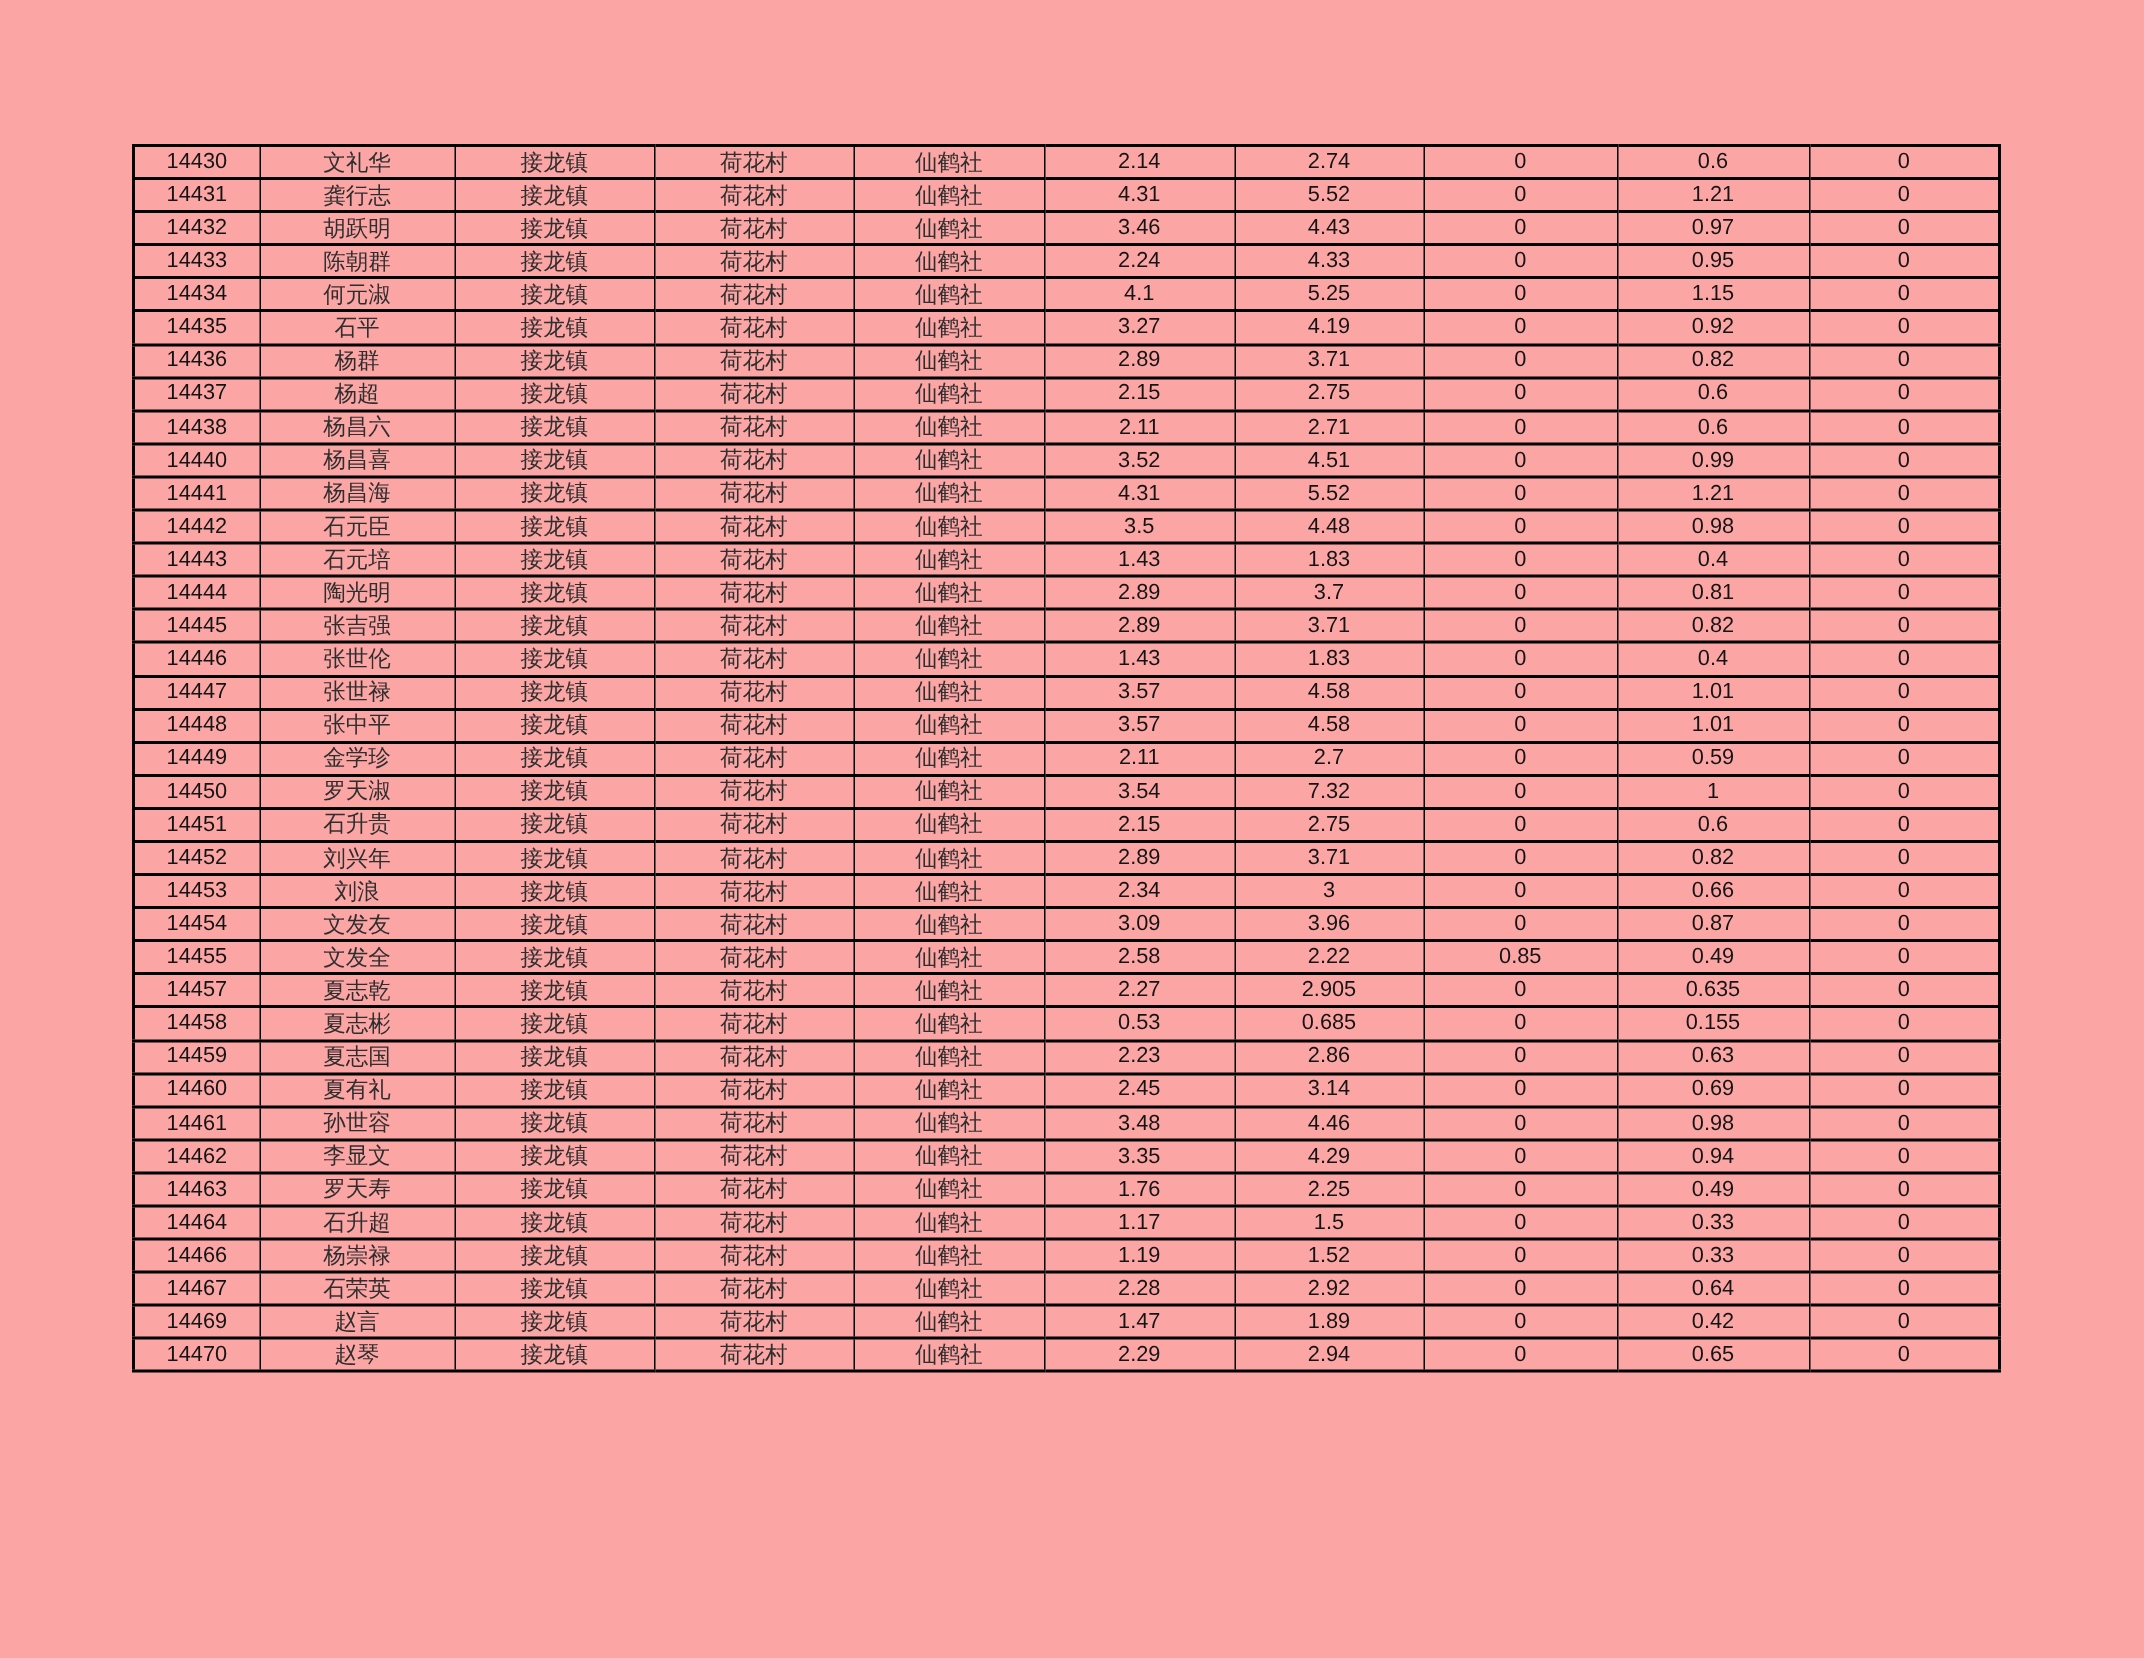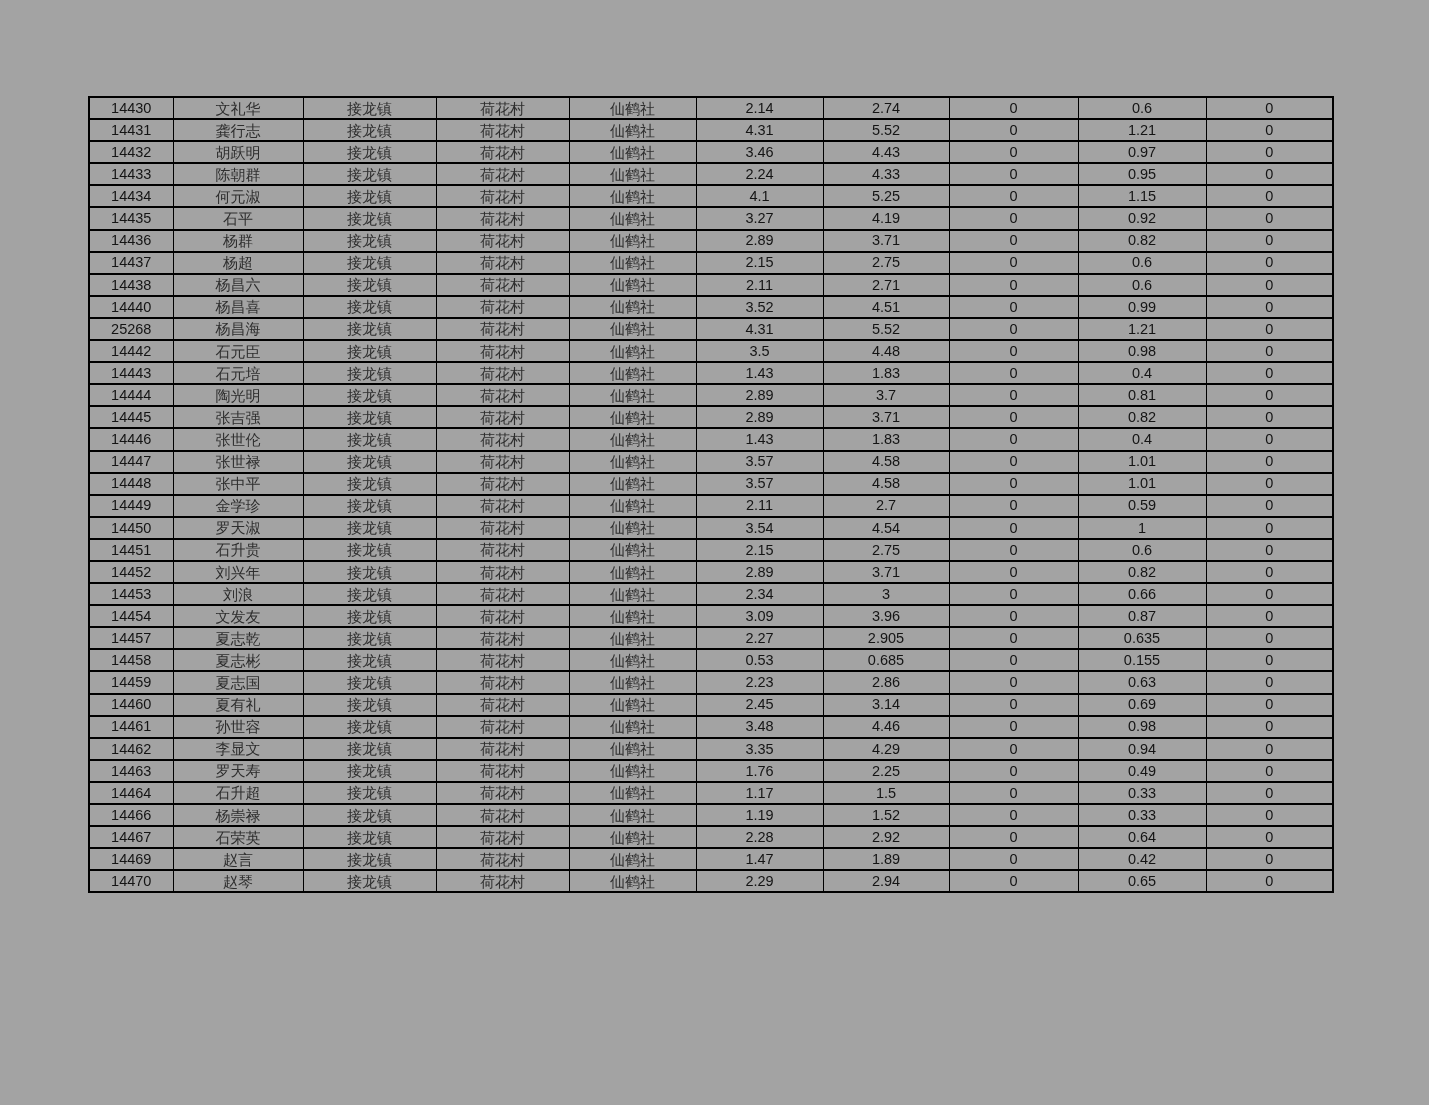--- a/index.html
+++ b/index.html
@@ -5,21 +5,21 @@
   html, body {
     margin: 0;
     padding: 0;
     background: #ffffff;
     font-family: "Liberation Sans", "DejaVu Sans", sans-serif;
   }
   .page {
     position: relative;
     width: 1429px;
     height: 1105px;
-    background: #a3a3a3;
+    background: #fca5a5;
     overflow: hidden;
   }
   table.grid {
     position: absolute;
     left: 88px;
     top: 96px;
     width: 1244px;
     table-layout: fixed;
     border-collapse: collapse;
     border: 2.5px solid #000000;
@@ -177,21 +177,21 @@
           <td class="cjk">接龙镇</td>
           <td class="cjk">荷花村</td>
           <td class="cjk">仙鹤社</td>
           <td>3.52</td>
           <td>4.51</td>
           <td>0</td>
           <td>0.99</td>
           <td>0</td>
         </tr>
         <tr>
-          <td>25268</td>
+          <td>14441</td>
           <td class="cjk">杨昌海</td>
           <td class="cjk">接龙镇</td>
           <td class="cjk">荷花村</td>
           <td class="cjk">仙鹤社</td>
           <td>4.31</td>
           <td>5.52</td>
           <td>0</td>
           <td>1.21</td>
           <td>0</td>
         </tr>
@@ -291,21 +291,21 @@
           <td>0.59</td>
           <td>0</td>
         </tr>
         <tr>
           <td>14450</td>
           <td class="cjk">罗天淑</td>
           <td class="cjk">接龙镇</td>
           <td class="cjk">荷花村</td>
           <td class="cjk">仙鹤社</td>
           <td>3.54</td>
-          <td>4.54</td>
+          <td>7.32</td>
           <td>0</td>
           <td>1</td>
           <td>0</td>
         </tr>
         <tr>
           <td>14451</td>
           <td class="cjk">石升贵</td>
           <td class="cjk">接龙镇</td>
           <td class="cjk">荷花村</td>
           <td class="cjk">仙鹤社</td>
@@ -342,20 +342,32 @@
         <tr>
           <td>14454</td>
           <td class="cjk">文发友</td>
           <td class="cjk">接龙镇</td>
           <td class="cjk">荷花村</td>
           <td class="cjk">仙鹤社</td>
           <td>3.09</td>
           <td>3.96</td>
           <td>0</td>
           <td>0.87</td>
+          <td>0</td>
+        </tr>
+        <tr>
+          <td>14455</td>
+          <td class="cjk">文发全</td>
+          <td class="cjk">接龙镇</td>
+          <td class="cjk">荷花村</td>
+          <td class="cjk">仙鹤社</td>
+          <td>2.58</td>
+          <td>2.22</td>
+          <td>0.85</td>
+          <td>0.49</td>
           <td>0</td>
         </tr>
         <tr>
           <td>14457</td>
           <td class="cjk">夏志乾</td>
           <td class="cjk">接龙镇</td>
           <td class="cjk">荷花村</td>
           <td class="cjk">仙鹤社</td>
           <td>2.27</td>
           <td>2.905</td>

